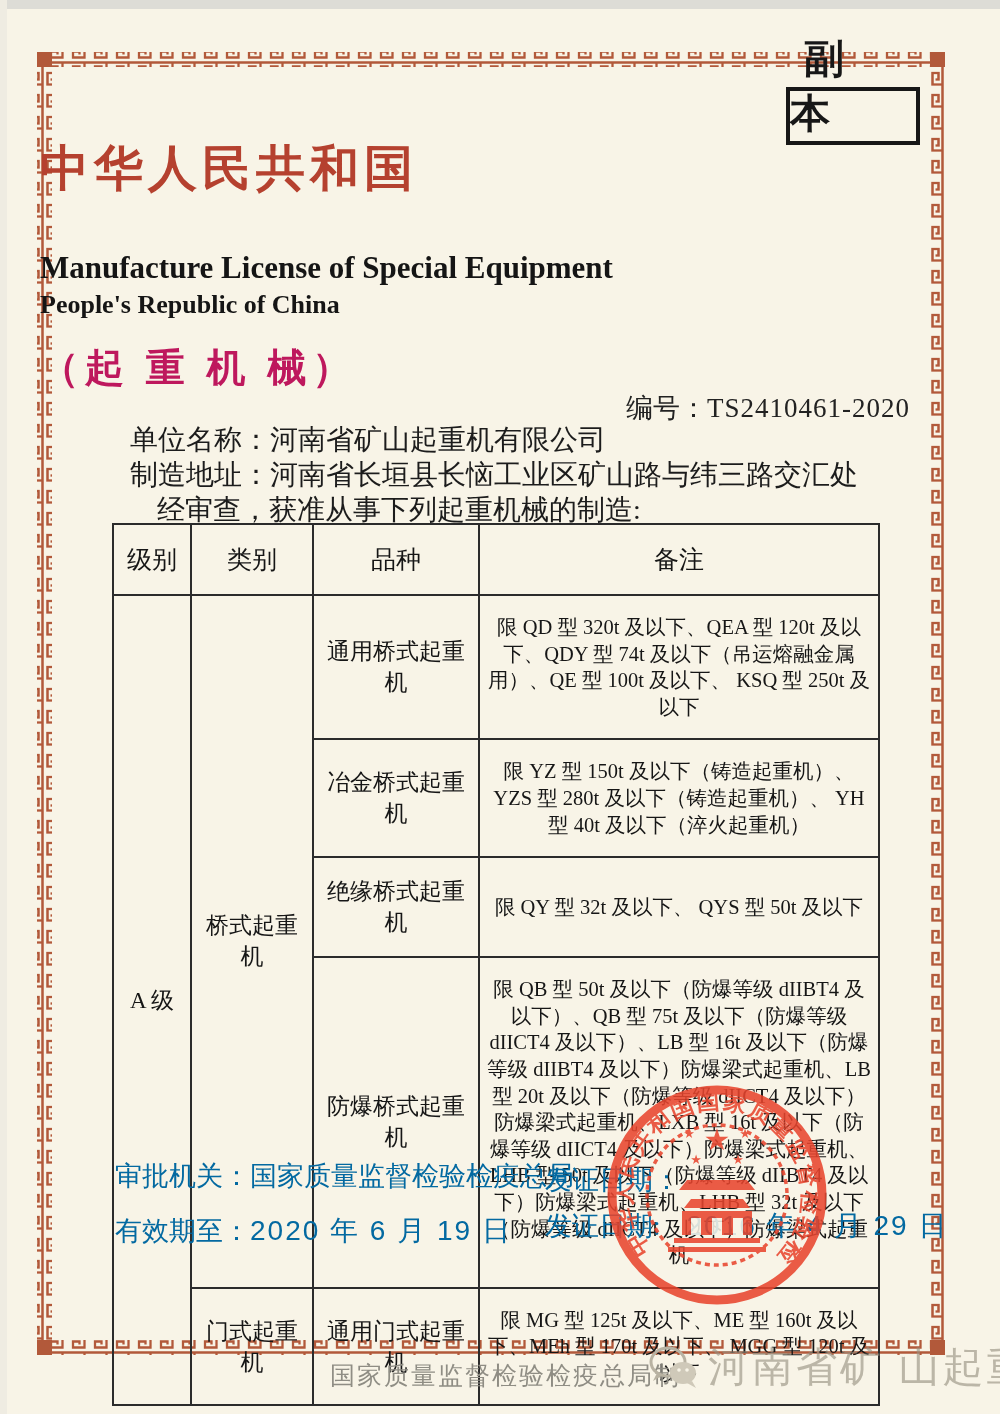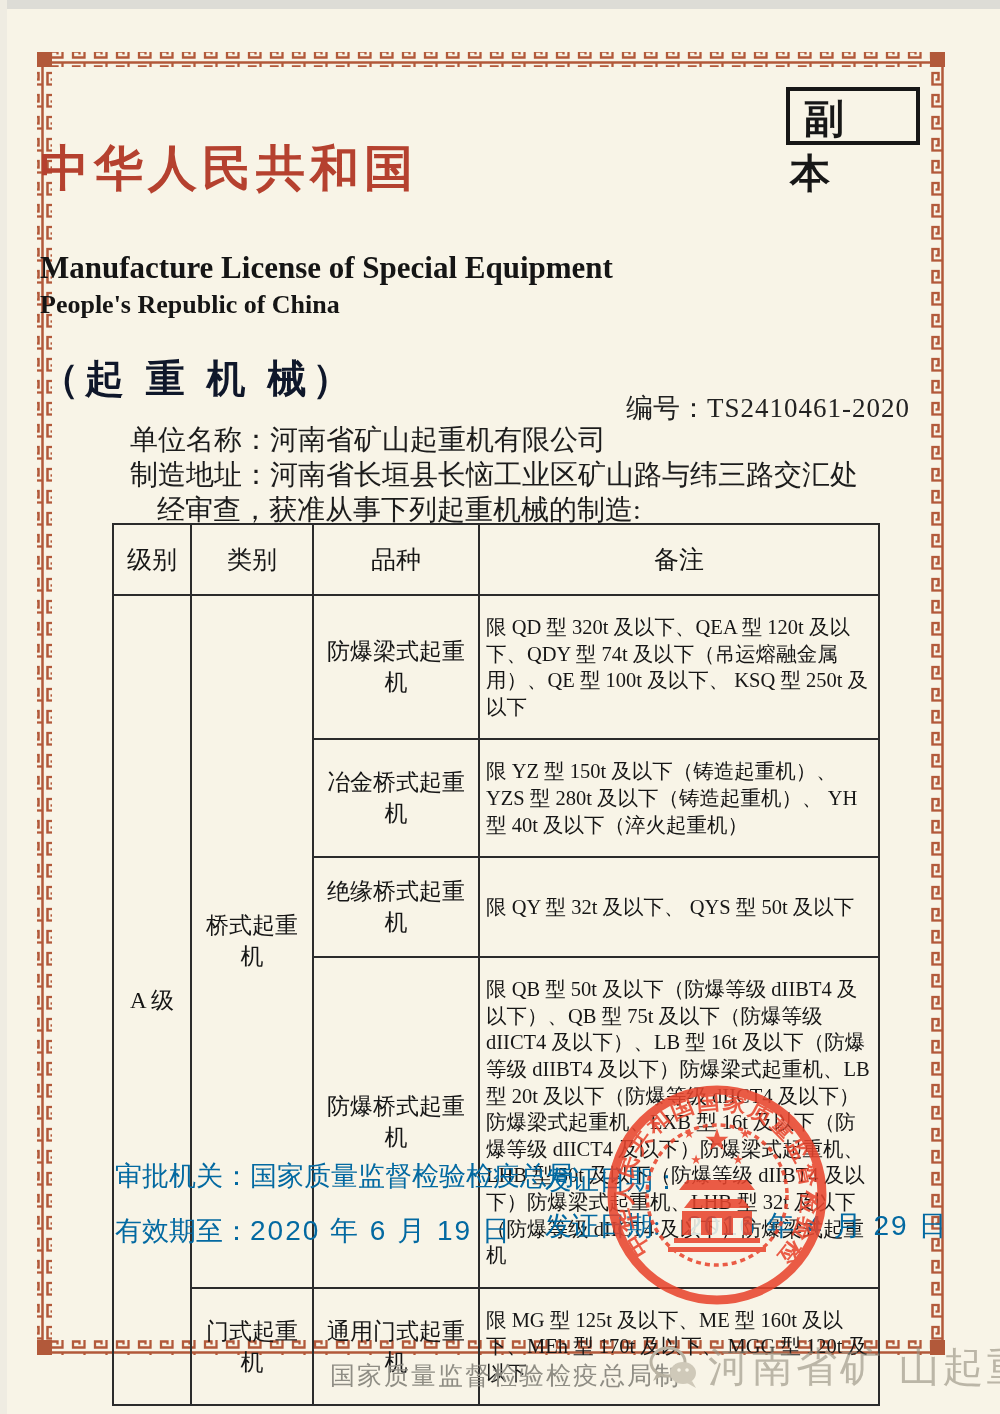--- a/index.html
+++ b/index.html
@@ -10,51 +10,51 @@
     color:#1d1d1d;
   }
   .scan-edge{position:absolute;left:0;top:0;width:100%;height:9px;background:#dddcd6;z-index:0;}
   .scan-edge-left{position:absolute;left:0;top:0;width:7px;height:100%;background:#efece2;z-index:0;}
   #border-svg{position:absolute;left:0;top:0;z-index:1;}
   .content{position:absolute;left:0;top:0;width:1000px;height:1414px;z-index:2;}
 
   .dup-badge{
     position:absolute;left:786px;top:87px;width:134px;height:58px;
     border:4px solid #171717;box-sizing:border-box;
-    display:flex;align-items:flex-start;justify-content:center;
+    display:flex;align-items:flex-end;justify-content:center;
     font-size:40px;font-weight:bold;letter-spacing:14px;text-indent:14px;color:#171717;
   }
   .t-center{position:absolute;left:40px;width:900px;text-align:left;}
   .title-cn{font-weight:bold;color:#b5412f;}
   .title1{top:136px;font-size:49px;letter-spacing:5px;}
   .title2{top:192px;font-size:49px;letter-spacing:2px;}
   .title-en1{top:250px;font-size:31px;font-weight:bold;color:#151515;}
   .title-en2{top:290px;font-size:26px;font-weight:bold;color:#151515;}
-  .title-cat{top:352px;font-size:39px;font-weight:bold;color:#0f172a;letter-spacing:6px;}
+  .title-cat{top:341px;font-size:39px;font-weight:bold;color:#be185d;letter-spacing:6px;}
 
   .license-no{position:absolute;left:626px;top:390px;font-size:27px;color:#222;}
   .license-no .num{font-family:"Liberation Serif",serif;letter-spacing:1px;}
 
   .info-line{position:absolute;font-size:28px;color:#1c1c1c;white-space:nowrap;}
   .info1{left:130px;top:421px;}
   .info2{left:130px;top:456px;}
   .info3{left:157px;top:491px;}
 
   table.lic{
     position:absolute;left:112px;top:523px;width:766px;
     border-collapse:collapse;table-layout:fixed;
   }
   table.lic th,table.lic td{
     border:2px solid #2b2b2b;color:#161616;
     padding:18px 6px;box-sizing:border-box;vertical-align:middle;
     overflow:hidden;
   }
   table.lic th{font-size:25px;font-weight:normal;height:47px;text-align:center;}
   td.c{text-align:center;font-size:23px;}
-  td.remark{font-size:20.5px;line-height:26.6px;text-align:left;padding:3px 7px;margin-left:8px;}
+  td.remark{font-size:20.5px;line-height:26.6px;text-align:center;padding:3px 7px;margin-left:8px;}
   .h-r1{height:81px;} .h-r2{height:78px;} .h-r3{height:37px;} .h-r4{height:270px;} .h-r5{height:49px;}
 
   .field{position:absolute;font-size:27px;color:#0369a1;white-space:nowrap;}
   .f-approve{left:115px;top:1158px;}
   .f-valid{left:115px;top:1212px;}
   .f-issueorg{left:545px;top:1162px;}
   .f-issuedate{left:545px;top:1207px;z-index:5;}
   .f-changedate{left:545px;top:1263px;z-index:5;}
   .date-val{font-family:"Liberation Sans","DejaVu Sans",sans-serif;font-size:28px;letter-spacing:2px;}
   .f-issuedate .date-val{margin-left:26px;}
@@ -131,21 +131,21 @@
     <tbody>
         <tr>
       <th>级别</th>
       <th>类别</th>
       <th>品种</th>
       <th>备注</th>
     </tr>
     <tr class="h-r1">
       <td class="c" rowspan="5">A 级</td>
       <td class="c" rowspan="4">桥式起重机</td>
-      <td class="c">防爆梁式起重机</td>
+      <td class="c">通用桥式起重机</td>
       <td class="remark">限 QD 型 320t 及以下、QEA 型 120t 及以下、QDY 型 74t 及以下（吊运熔融金属用）、QE 型 100t 及以下、 KSQ 型 250t 及以下</td>
     </tr>
     <tr class="h-r2">
       <td class="c">冶金桥式起重机</td>
       <td class="remark">限 YZ 型 150t 及以下（铸造起重机）、 YZS 型 280t 及以下（铸造起重机）、 YH 型 40t 及以下（淬火起重机）</td>
     </tr>
     <tr class="h-r3">
       <td class="c">绝缘桥式起重机</td>
       <td class="remark">限 QY 型 32t 及以下、 QYS 型 50t 及以下</td>
     </tr>

